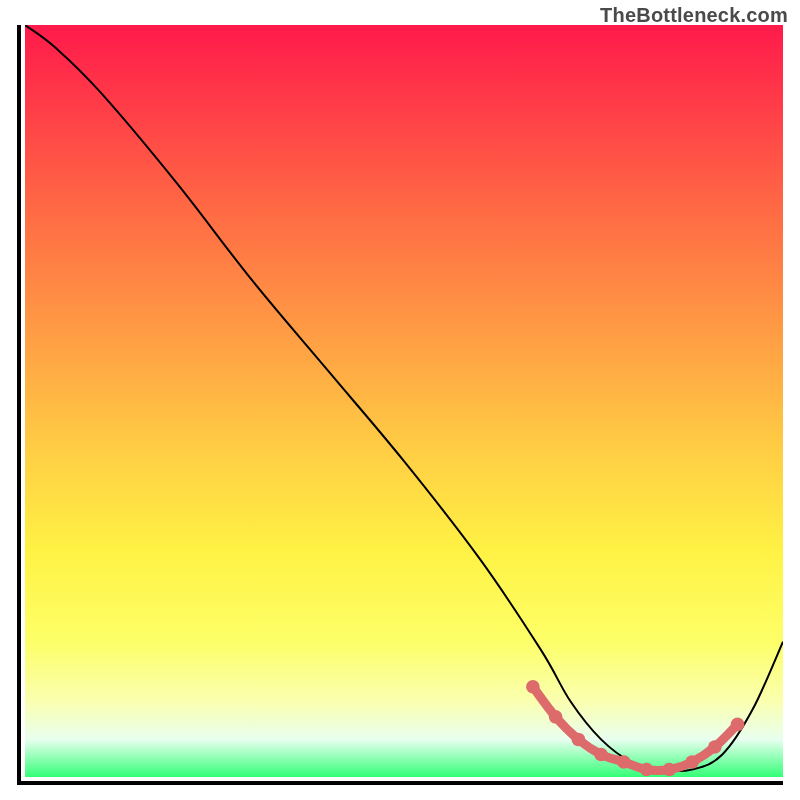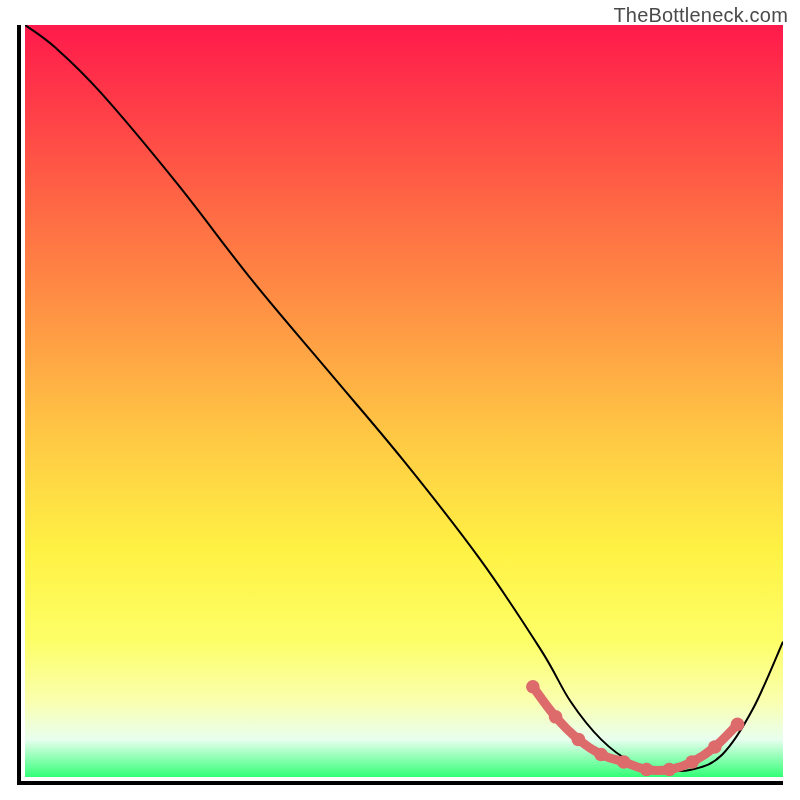--- a/index.html
+++ b/index.html
@@ -13,21 +13,21 @@
   .container {
     position: relative;
     width: 800px;
     height: 800px;
   }
   .watermark {
     position: absolute;
     top: 4px;
     right: 12px;
     font-size: 20px;
-    font-weight: 400;
+    font-weight: 700;
     color: #4a4a4a;
     letter-spacing: 0.2px;
   }
   .plot-frame {
     position: absolute;
     left: 17px;
     top: 25px;
     width: 766px;
     height: 760px;
     box-sizing: border-box;

